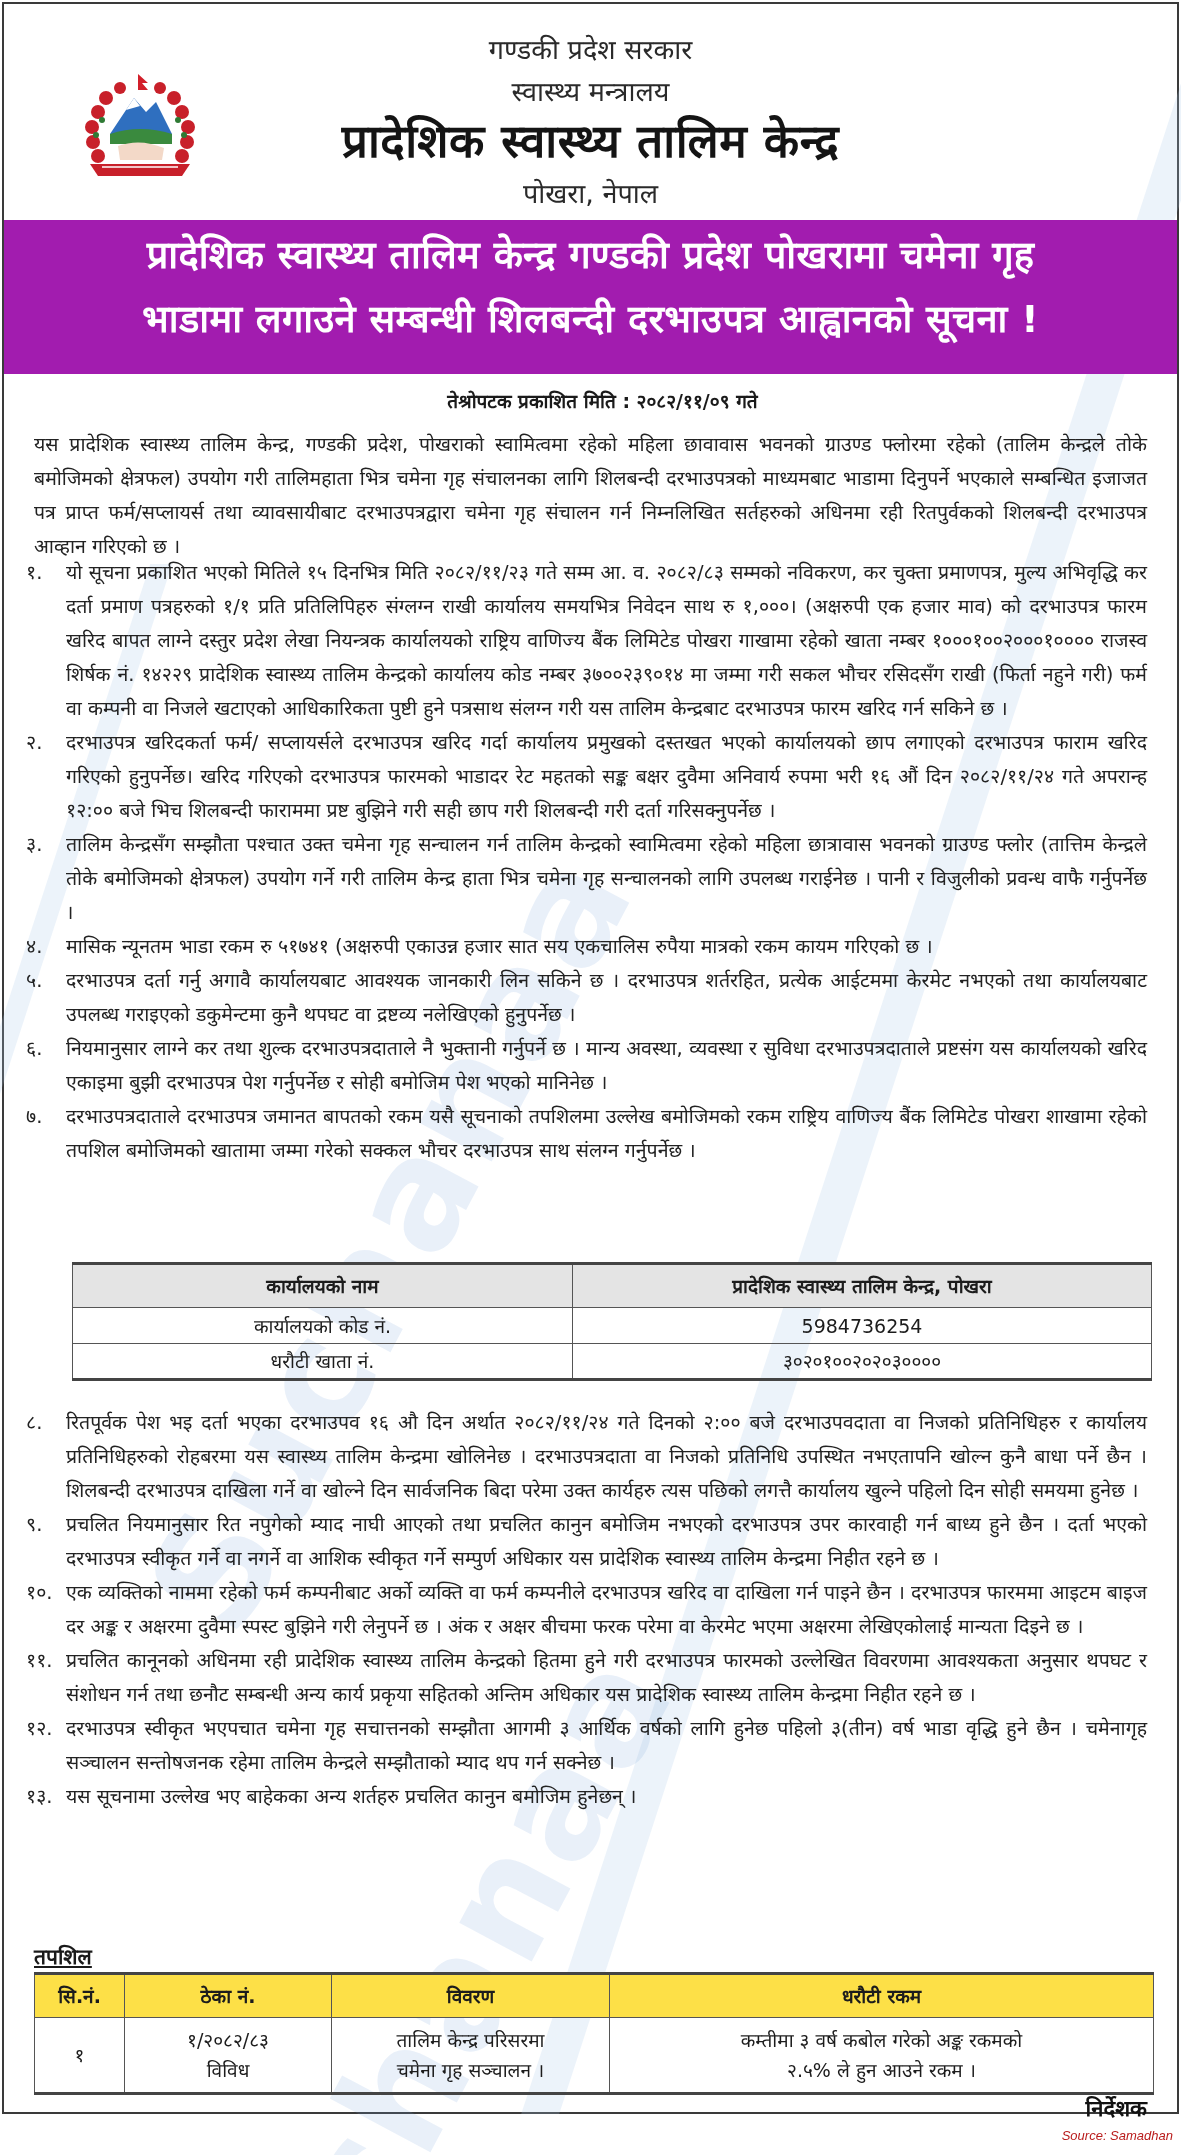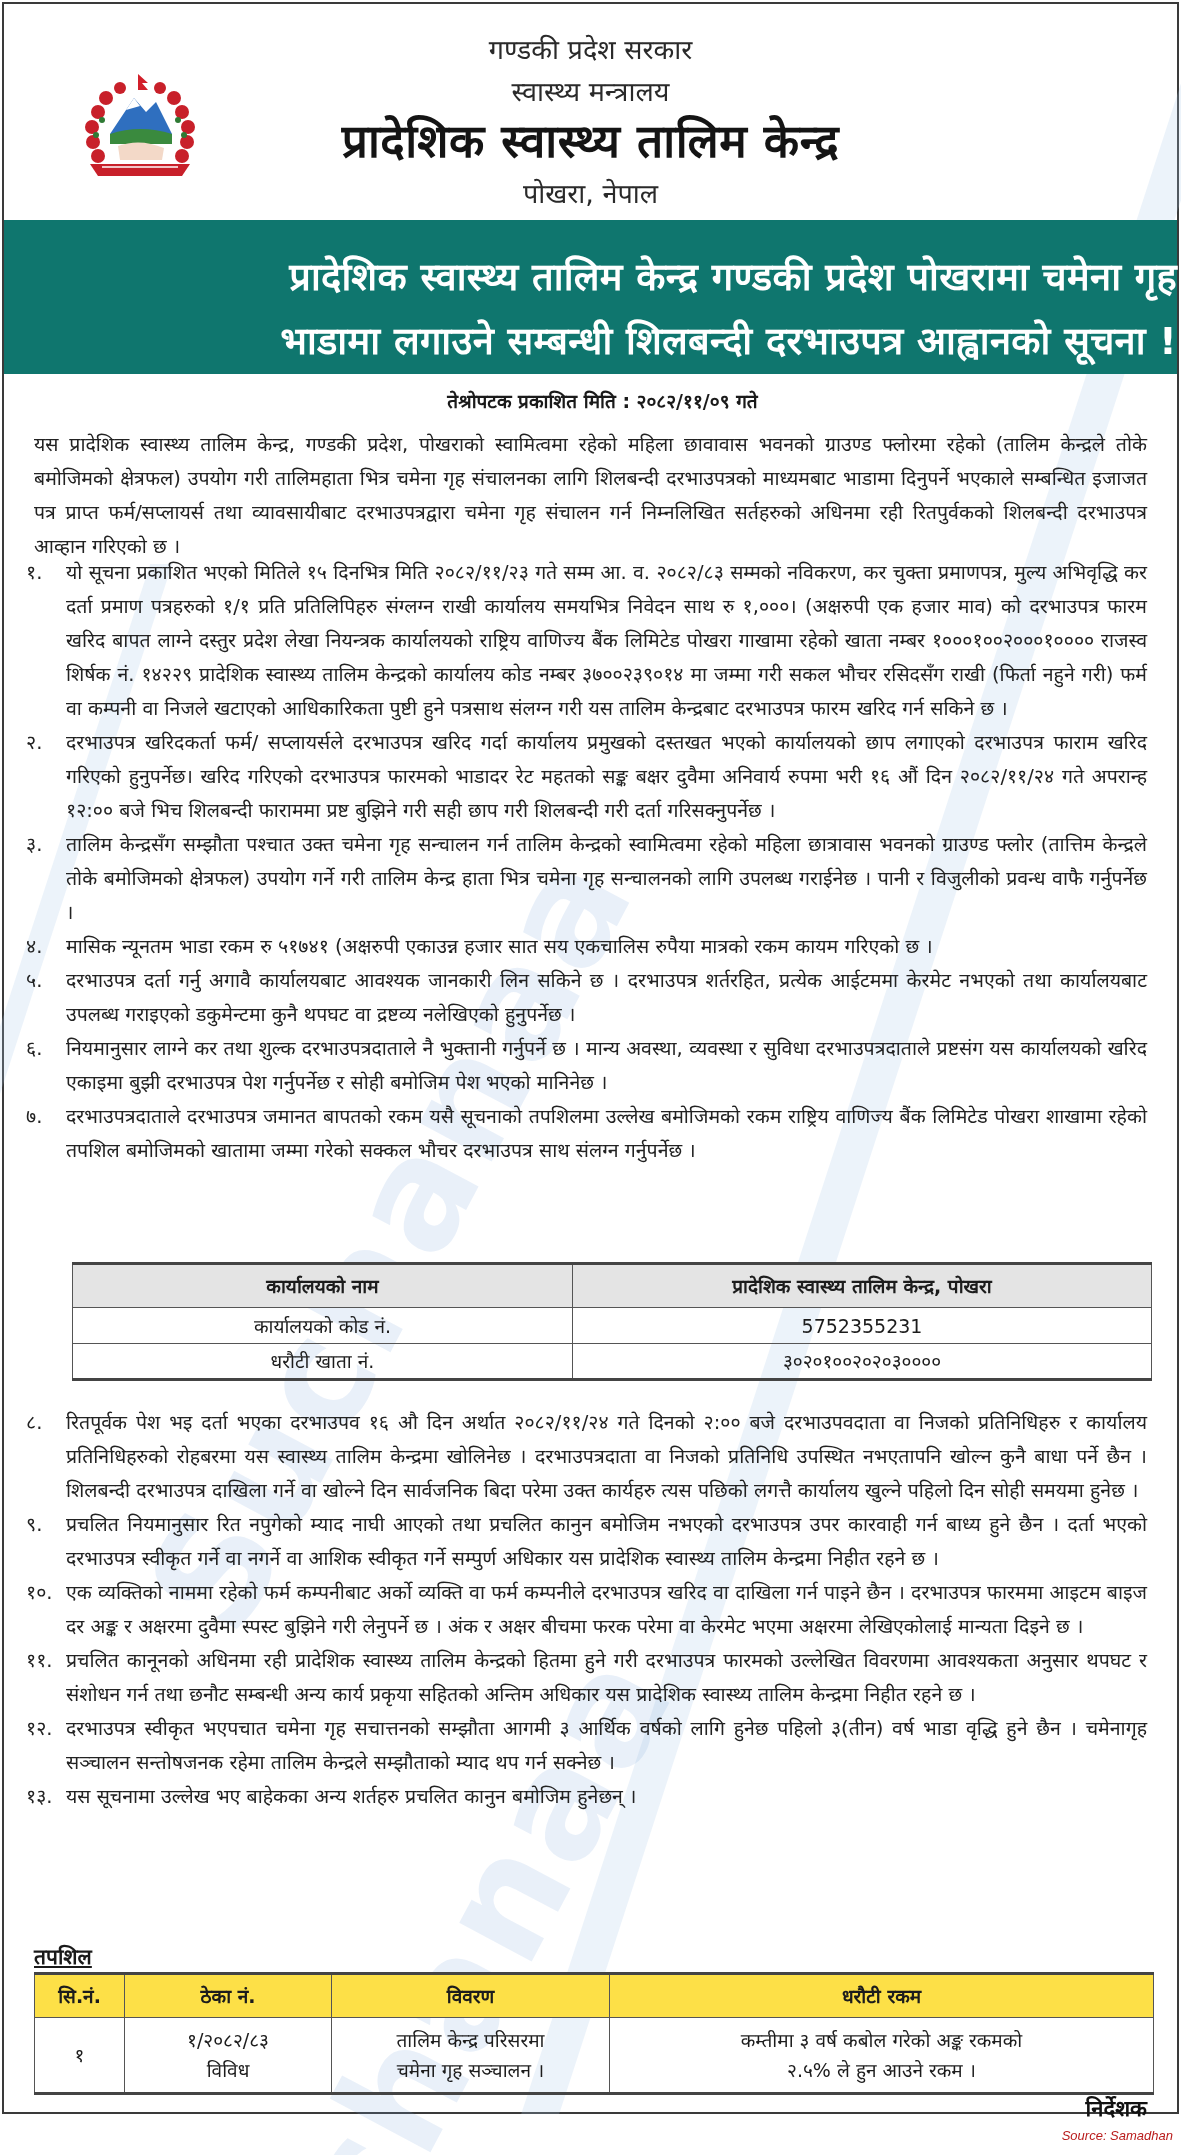--- a/index.html
+++ b/index.html
@@ -24,22 +24,22 @@
     .emblem { position: absolute; left: 72px; top: 68px; width: 128px; height: 112px; }
     .hdr-line { position: absolute; left: 0; width: 100%; text-align: center; }
     .hdr-gov { top: 26px; font-size: 27px; color: #2a2a2a; }
     .hdr-min { top: 68px; font-size: 27px; color: #2a2a2a; }
     .hdr-org { top: 104px; font-size: 46px; font-weight: bold; color: #141414; letter-spacing: 0.5px; }
     .hdr-loc { top: 170px; font-size: 27px; color: #2a2a2a; }
 
     
     .title-band {
       position: absolute; left: 0; top: 216px; width: 100%; height: 154px;
-      background: #0f766e; color: #ffffff; text-align: right;
-      padding-top: 25px;
+      background: #a21caf; color: #ffffff; text-align: center;
+      padding-top: 3px;
     }
     .title-band .tl { font-size: 38px; font-weight: bold; line-height: 64px; letter-spacing: 0.3px; }
 
     .pubdate {
       position: absolute; top: 384px; left: 12px; width: 100%; text-align: center;
       font-size: 19px; font-weight: bold; color: #1a1a1a;
     }
 
     .body-text { position: absolute; left: 30px; right: 30px; font-size: 19.5px; line-height: 34px; text-align: justify; color: #222; }
     .intro { top: 416px; margin-top: 8px; }
@@ -174,21 +174,21 @@
   </div>
 
   <table class="acct-table">
     <tbody>
         <tr>
       <th class="c1">कार्यालयको नाम</th>
       <th>प्रादेशिक स्वास्थ्य तालिम केन्द्र, पोखरा</th>
     </tr>
     <tr>
       <td>कार्यालयको कोड नं.</td>
-      <td>5752355231</td>
+      <td>5984736254</td>
     </tr>
     <tr>
       <td>धरौटी खाता नं.</td>
       <td>३०२०१००२०२०३००००</td>
     </tr>
   </tbody>
     </table>
 
   <div class="clauses" style="top:1402px;">
     <div class="clause">

